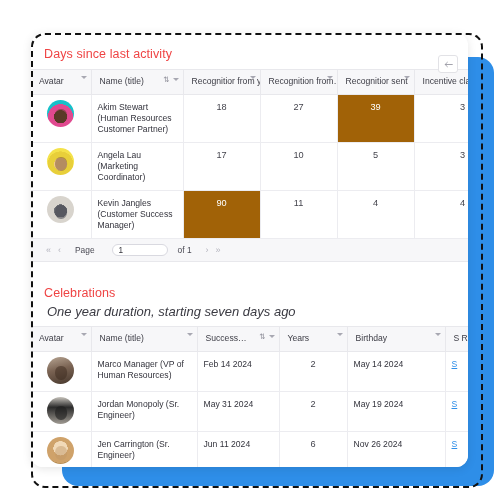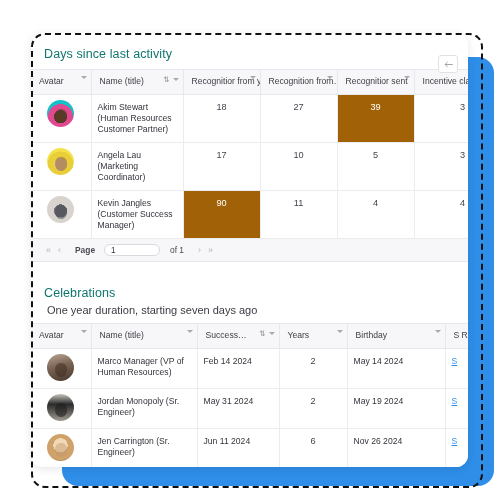--- a/index.html
+++ b/index.html
@@ -34,25 +34,25 @@
   .collapse-btn{
     position:absolute;right:10px;top:22px;width:18px;height:16px;
     border:1px solid #e2e2e6;border-radius:3px;background:#fff;
     display:flex;align-items:center;justify-content:center;z-index:7;
     cursor:pointer;
   }
   .collapse-btn svg{display:block;}
 
   .section{padding:0 0 0 0;}
   .sec-title{
-    font-size:12.5px;color:#0f766e;font-weight:400;
+    font-size:12.5px;color:#ef4444;font-weight:400;
     padding:14px 0 8px 13px;letter-spacing:.1px;
   }
   .sec-sub{
-    font-size:11px;color:#3a3a42;padding:0 0 7px 16px;margin-top:-4px;
+    font-size:13px;color:#3a3a42;padding:0 0 7px 16px;margin-top:-4px;font-style:italic;
   }
 
   table{border-collapse:collapse;width:480px;table-layout:fixed;}
   thead th{
     background:#f7f7f9;
     border-top:1px solid #e8e8ec;border-bottom:1px solid #e8e8ec;
     border-right:1px solid #e8e8ec;
     font-size:8.6px;font-weight:400;color:#3c3c45;
     text-align:left;padding:6px 5px 7px 8px;vertical-align:top;
     position:relative;height:25px;box-sizing:border-box;
@@ -86,21 +86,21 @@
   .av6{background:radial-gradient(circle at 50% 42%, #f1d9b8 0 34%, #cfa26a 35% 70%, #b98f56 71% 100%);}
   .face{position:absolute;left:50%;top:34%;width:44%;height:50%;transform:translateX(-50%);
         border-radius:45% 45% 48% 48%;background:rgba(90,60,40,.55);}
 
   .pager{
     display:flex;align-items:center;gap:5px;
     background:#f7f7f9;border-bottom:1px solid #e8e8ec;
     padding:5px 8px 5px 14px;font-size:8.4px;color:#6f6f7a;
   }
   .pg-ico{color:#b4b4be;font-size:9px;cursor:pointer;padding:0 1px;}
-  .pg-lbl{color:#4a4a54;font-weight:700;margin-left:8px;margin-right:4px;font-size:8.4px;}
+  .pg-lbl{color:#4a4a54;font-weight:400;margin-left:8px;margin-right:12px;font-size:8.4px;}
   .pg-input{
     width:56px;height:12px;border:1px solid #d9d9e0;border-radius:7px;
     background:#fff;font-size:8.2px;color:#33333c;padding:1px 6px;
     box-sizing:border-box;font-family:"Liberation Sans",sans-serif;
   }
   .pg-of{margin:0 8px 0 5px;color:#4a4a54;font-size:8.4px;}
 
   .lnk{color:#2e8ee8;text-decoration:underline;font-size:8.6px;}
   .divider{height:10px;background:#fff;}
 </style>

